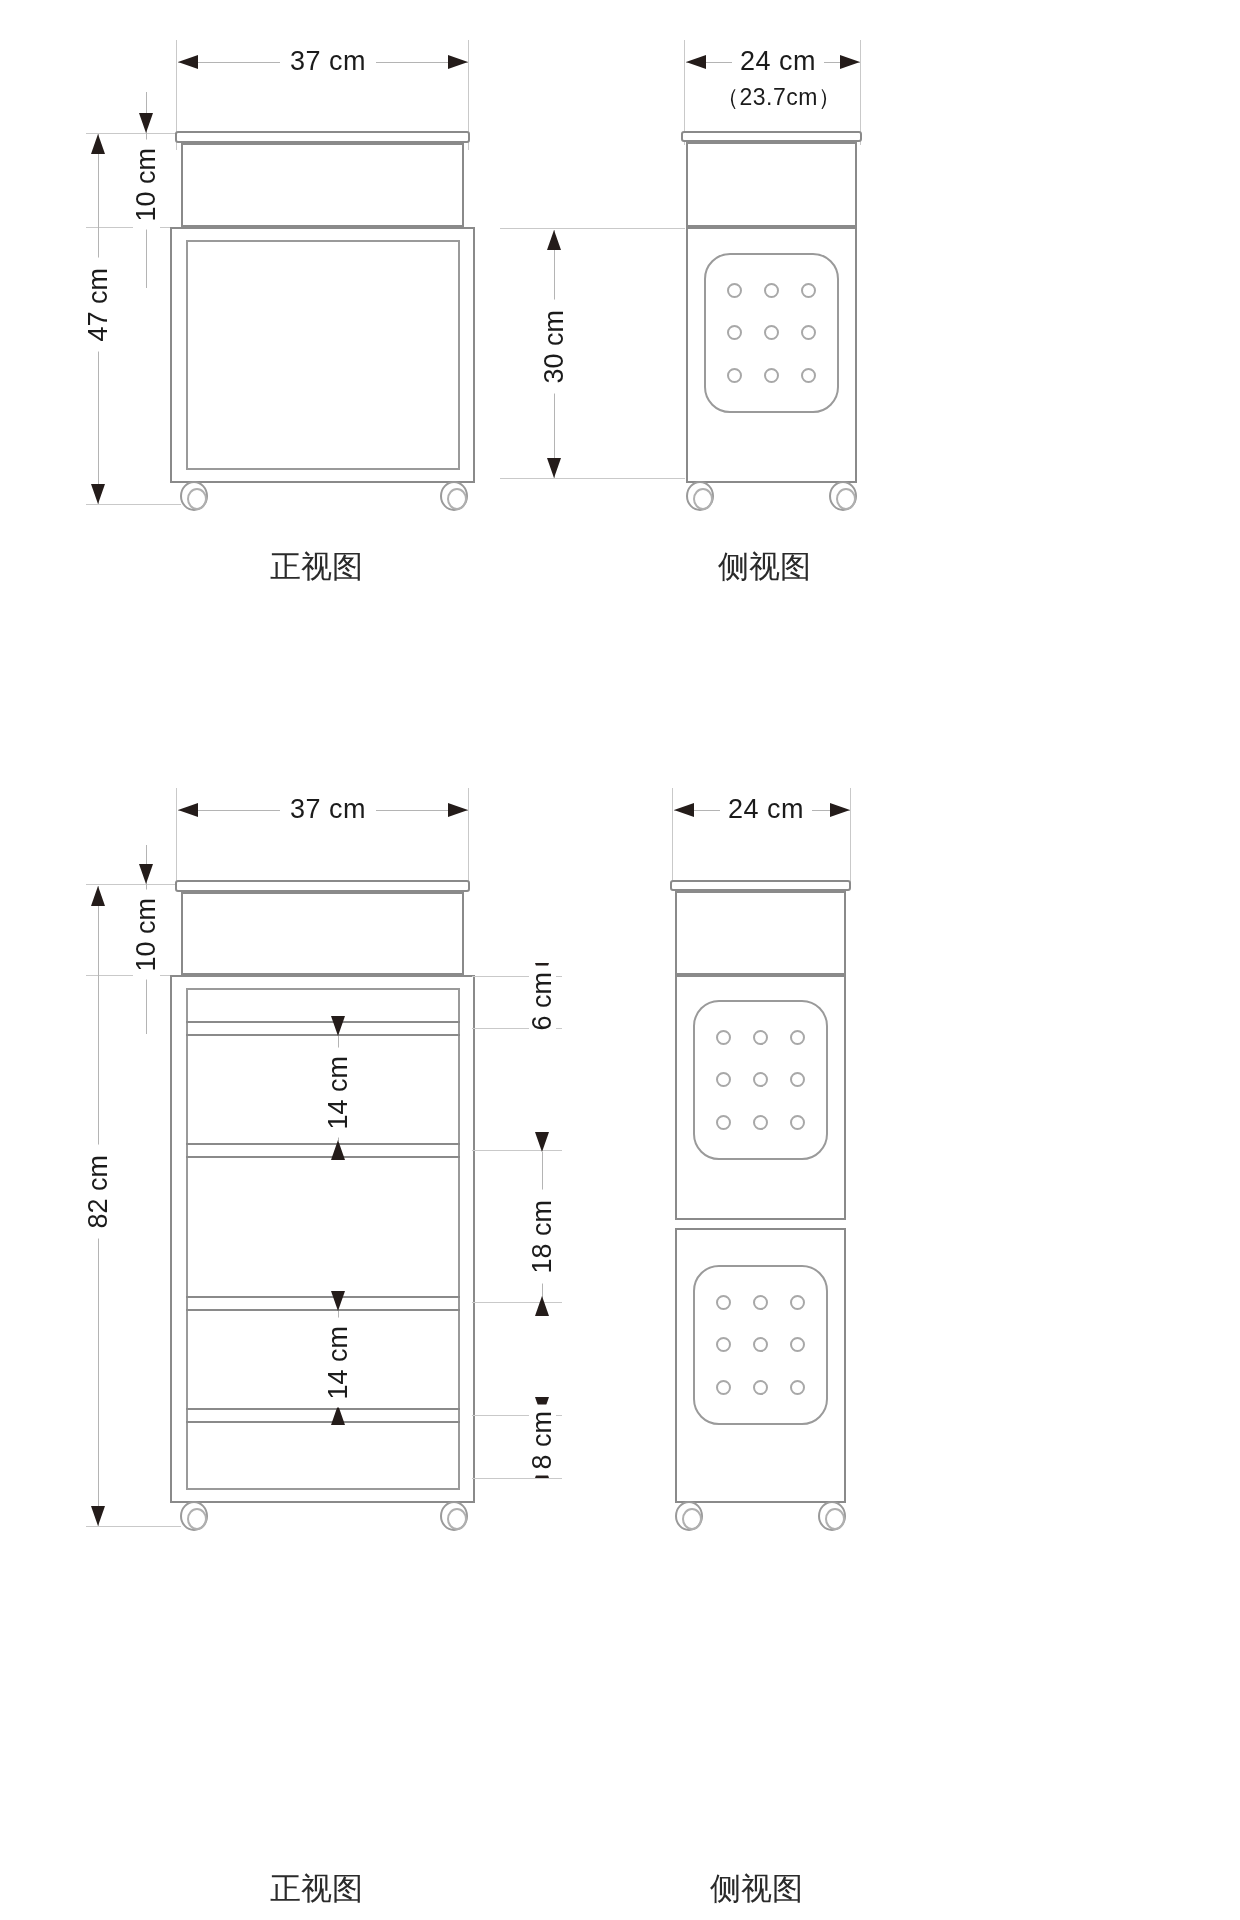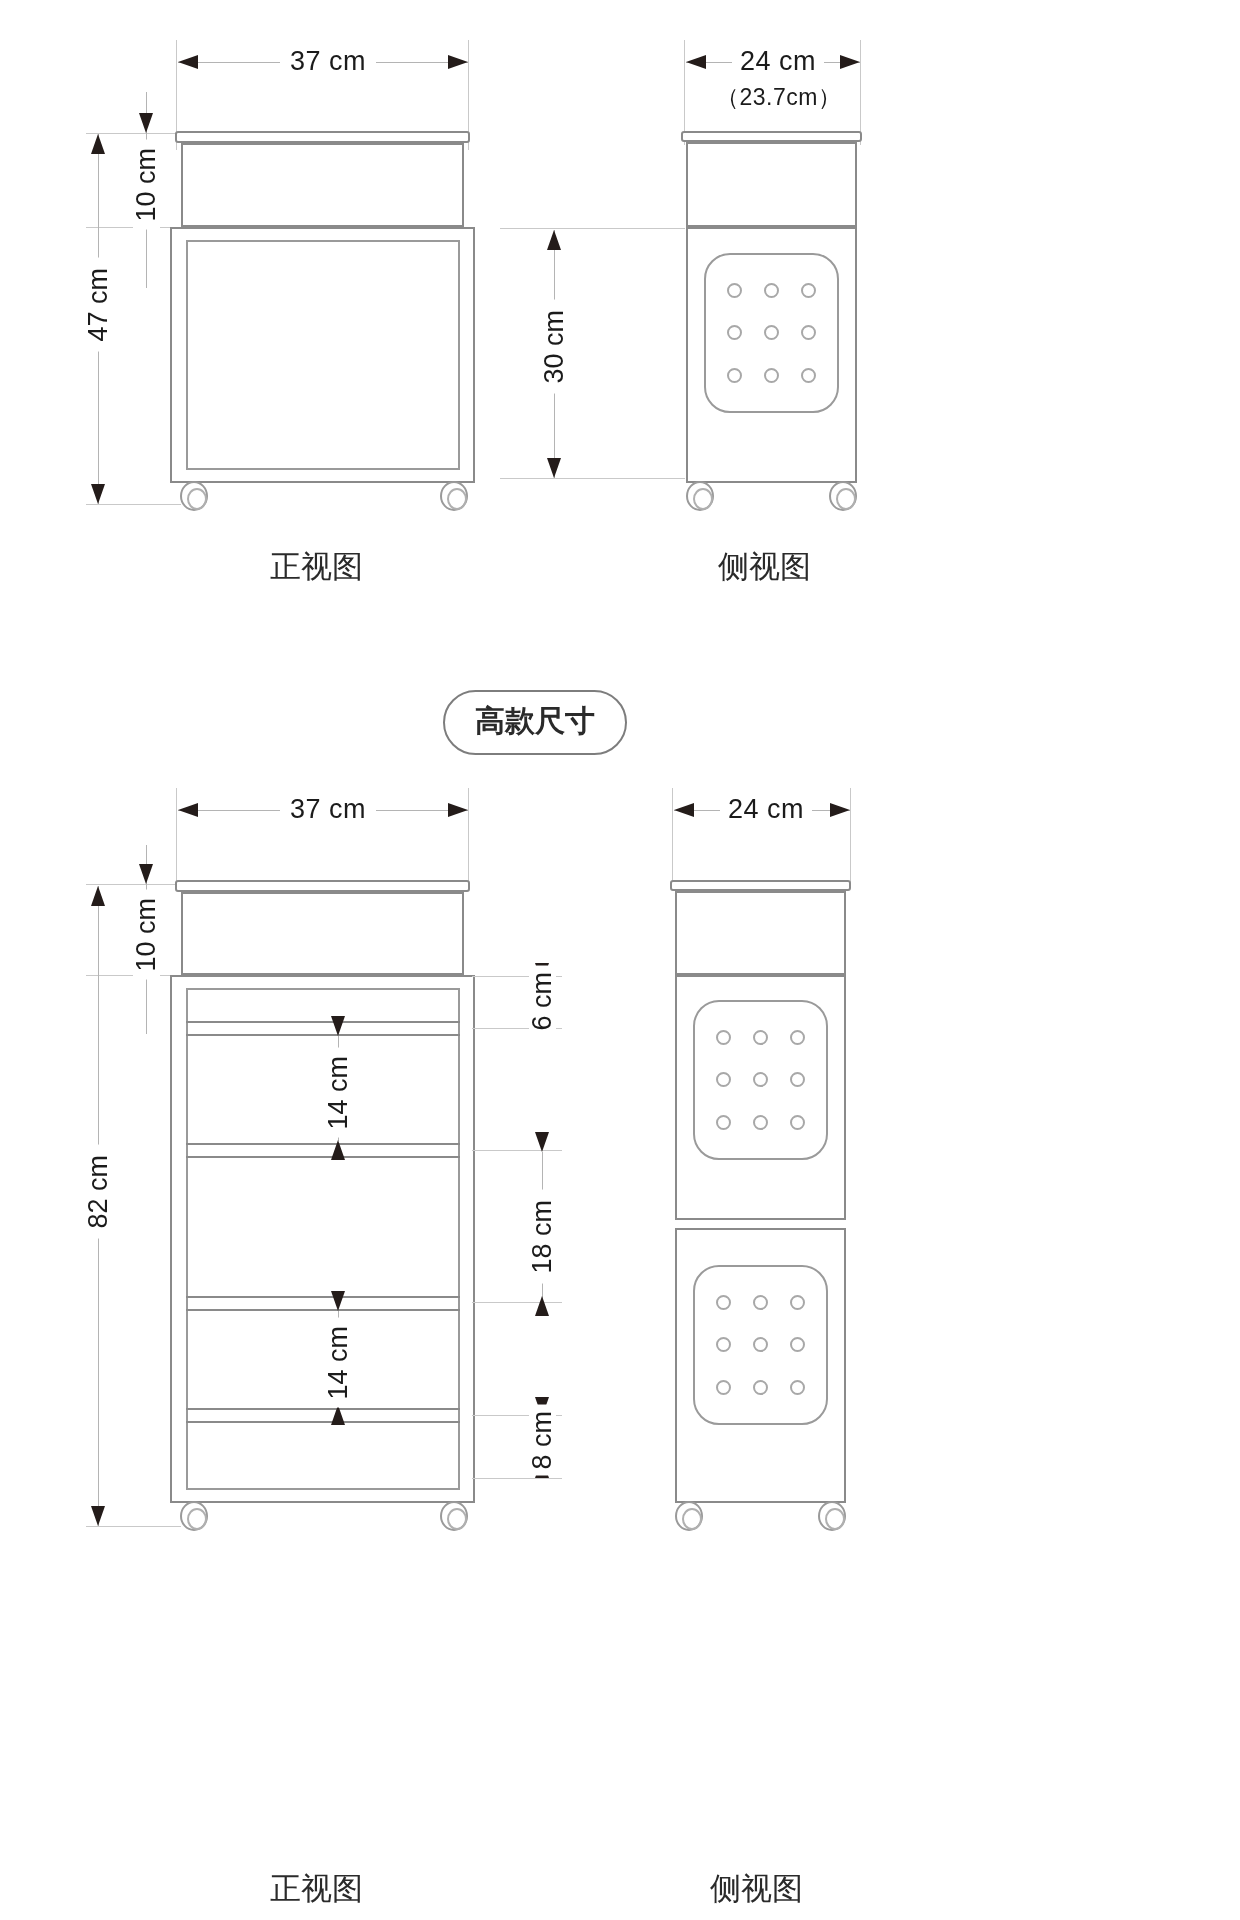--- a/index.html
+++ b/index.html
@@ -132,21 +132,20 @@
     <span class="hole"></span>
     <span class="hole"></span>
     <span class="hole"></span>
     <span class="hole"></span>
   </div>
   <div class="abs wheel" style="left:686px; top:481px;"></div>
   <div class="abs wheel" style="left:829px; top:481px;"></div>
 
   <div class="abs caption" style="left:718px; top:546px;">侧视图</div>
 
-  <div class="abs pill" style="left:443px; top:690px;">高款尺寸</div>
 
   <div class="abs ext extv" style="left:176px; top:788px; height:100px;"></div>
   <div class="abs ext extv" style="left:468px; top:788px; height:100px;"></div>
   <div class="abs dimline dimlineh" style="left:178px; top:810px; width:290px;"></div>
   <div class="abs ar ar-l" style="left:178px; top:803px;"></div>
   <div class="abs ar ar-r" style="left:448px; top:803px;"></div>
   <div class="abs dim" style="left:280px; top:796px; background:#fff; padding:0 10px;">37 cm</div>
 
   <div class="abs ext exth" style="left:86px; top:884px; width:100px;"></div>
   <div class="abs ext exth" style="left:86px; top:975px; width:100px;"></div>

